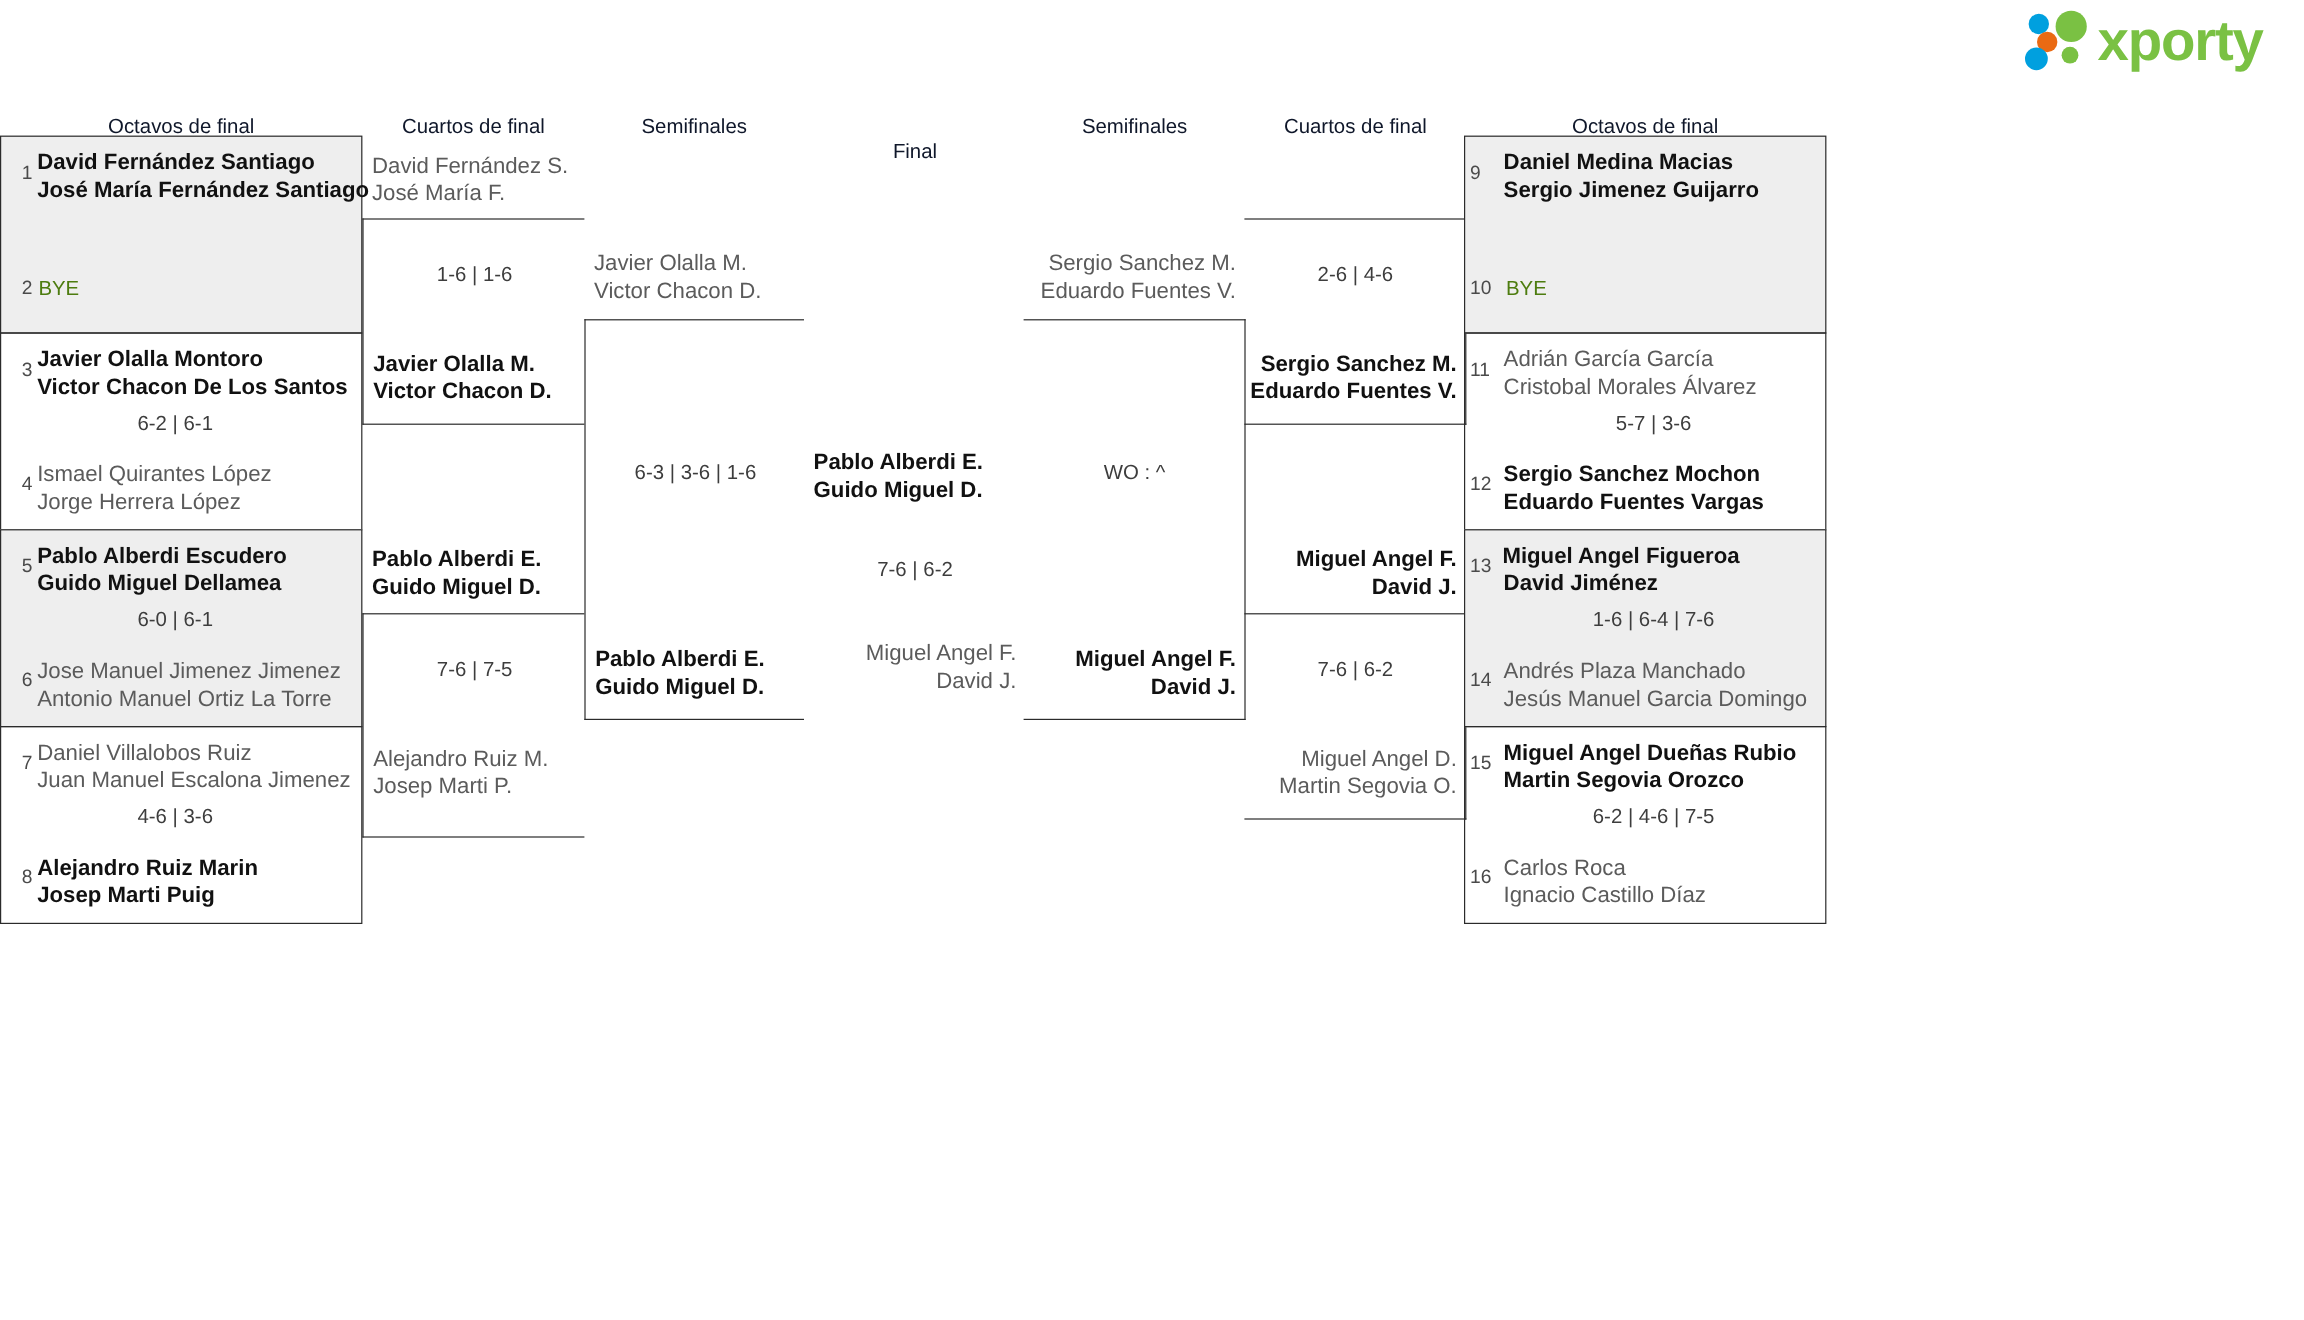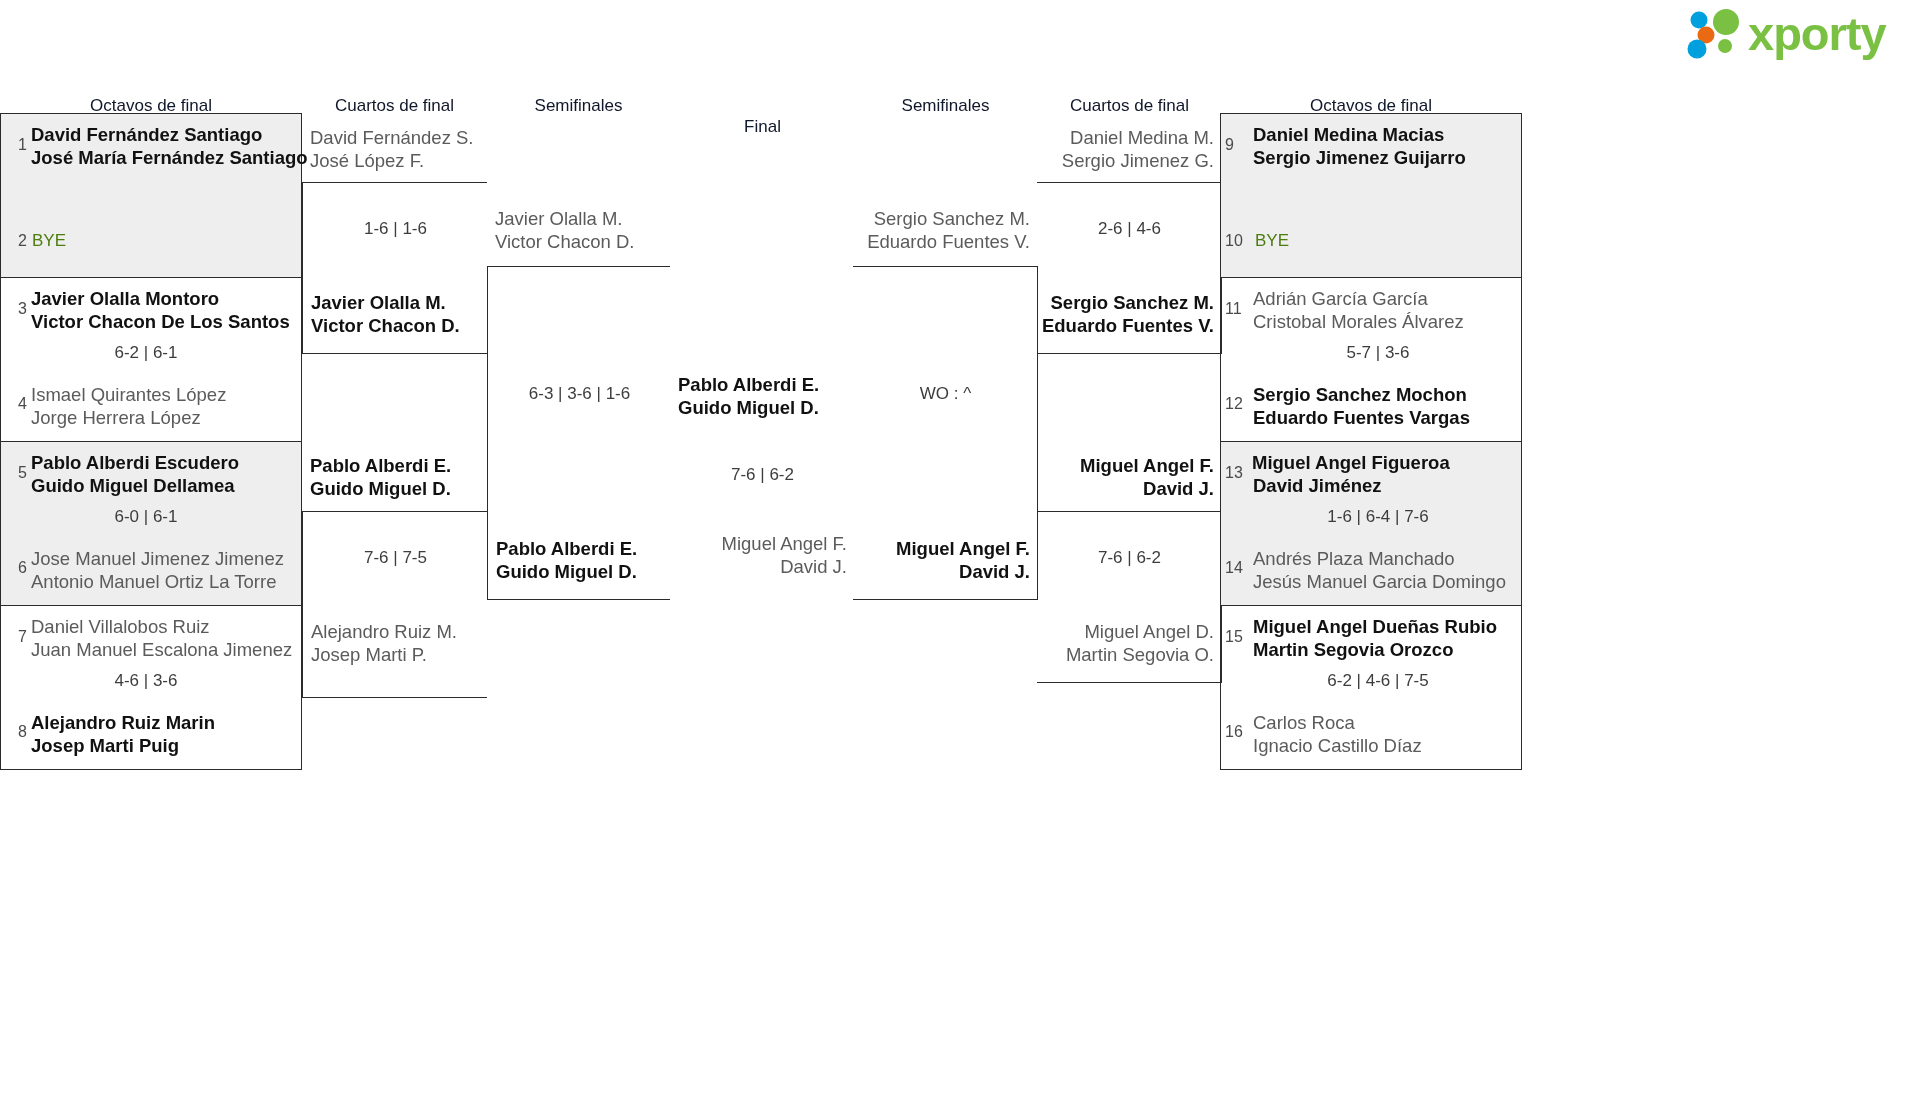--- a/index.html
+++ b/index.html
@@ -116,21 +116,21 @@
     <div class="team los" style="left:30px;top:9px;">Daniel Villalobos Ruiz</div>
     <div class="team los" style="left:30px;top:32px;">Juan Manuel Escalona Jimenez</div>
     <div class="score" style="left:0px;top:65px;width:290px;">4-6 | 3-6</div>
     <div class="seed" style="left:0px;top:117px;">8</div>
     <div class="team win" style="left:30px;top:105px;">Alejandro Ruiz Marin</div>
     <div class="team win" style="left:30px;top:128px;">Josep Marti Puig</div>
   </div>
 
   <div class="cell" style="left:302px;top:113px;width:185px;height:70px;">
     <div class="team los" style="left:8px;top:13px;">David Fernández S.</div>
-    <div class="team los" style="left:8px;top:36px;">José López F.</div>
+    <div class="team los" style="left:8px;top:36px;">José María F.</div>
   </div>
   <div class="box" style="left:302px;top:182px;width:185px;height:172px;border-right:none;">
     <div class="score" style="left:0px;top:36px;width:185px;">1-6 | 1-6</div>
     <div class="team win" style="left:8px;top:108px;">Javier Olalla M.</div>
     <div class="team win" style="left:8px;top:131px;">Victor Chacon D.</div>
   </div>
 
   <div class="cell" style="left:302px;top:441px;width:185px;height:70px;">
     <div class="team win" style="left:8px;top:13px;">Pablo Alberdi E.</div>
     <div class="team win" style="left:8px;top:36px;">Guido Miguel D.</div>
@@ -164,24 +164,20 @@
   <div class="cell" style="left:853px;top:195px;width:185px;height:70px;">
     <div class="team los ralign" style="left:0px;top:12px;width:177px;">Sergio Sanchez M.</div>
     <div class="team los ralign" style="left:0px;top:35px;width:177px;">Eduardo Fuentes V.</div>
   </div>
   <div class="box" style="left:853px;top:266px;width:185px;height:334px;border-left:none;">
     <div class="score" style="left:0px;top:117px;width:185px;">WO : ^</div>
     <div class="team win ralign" style="left:0px;top:270px;width:177px;">Miguel Angel F.</div>
     <div class="team win ralign" style="left:0px;top:293px;width:177px;">David J.</div>
   </div>
 
-  <div class="cell" style="left:1037px;top:113px;width:185px;height:70px;">
-    <div class="team los ralign" style="left:0px;top:13px;width:177px;">Daniel Medina M.</div>
-    <div class="team los ralign" style="left:0px;top:36px;width:177px;">Sergio Jimenez G.</div>
-  </div>
   <div class="box" style="left:1037px;top:182px;width:185px;height:172px;border-left:none;">
     <div class="score" style="left:0px;top:36px;width:185px;">2-6 | 4-6</div>
     <div class="team win ralign" style="left:0px;top:108px;width:177px;">Sergio Sanchez M.</div>
     <div class="team win ralign" style="left:0px;top:131px;width:177px;">Eduardo Fuentes V.</div>
   </div>
 
   <div class="cell" style="left:1037px;top:441px;width:185px;height:70px;">
     <div class="team win ralign" style="left:0px;top:13px;width:177px;">Miguel Angel F.</div>
     <div class="team win ralign" style="left:0px;top:36px;width:177px;">David J.</div>
   </div>

